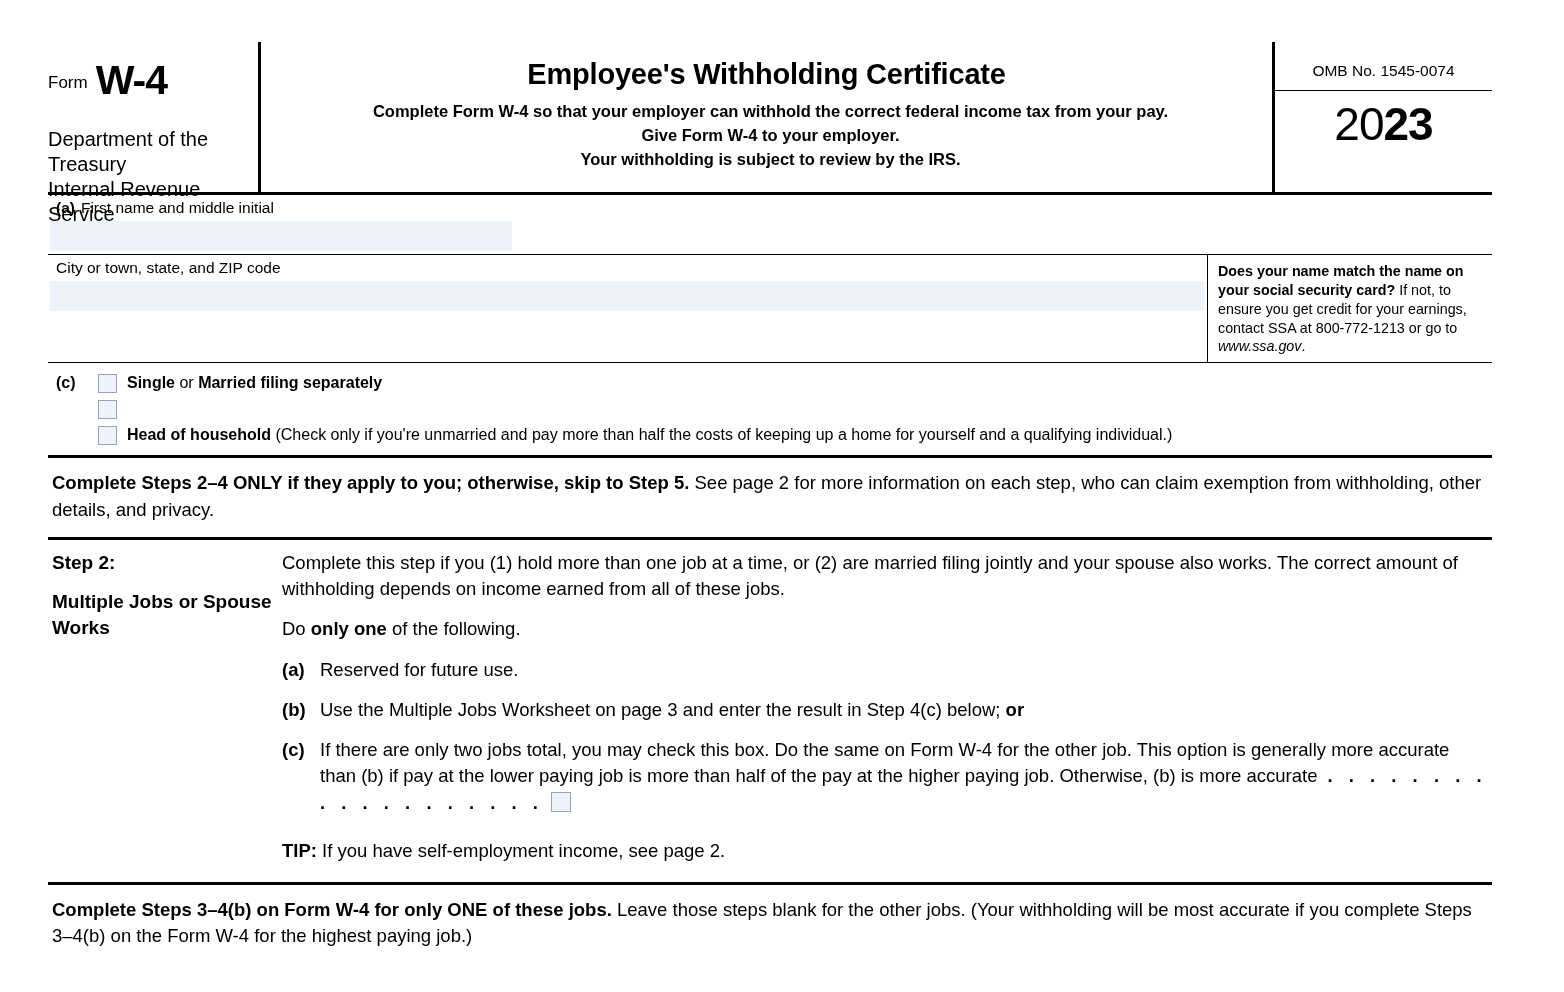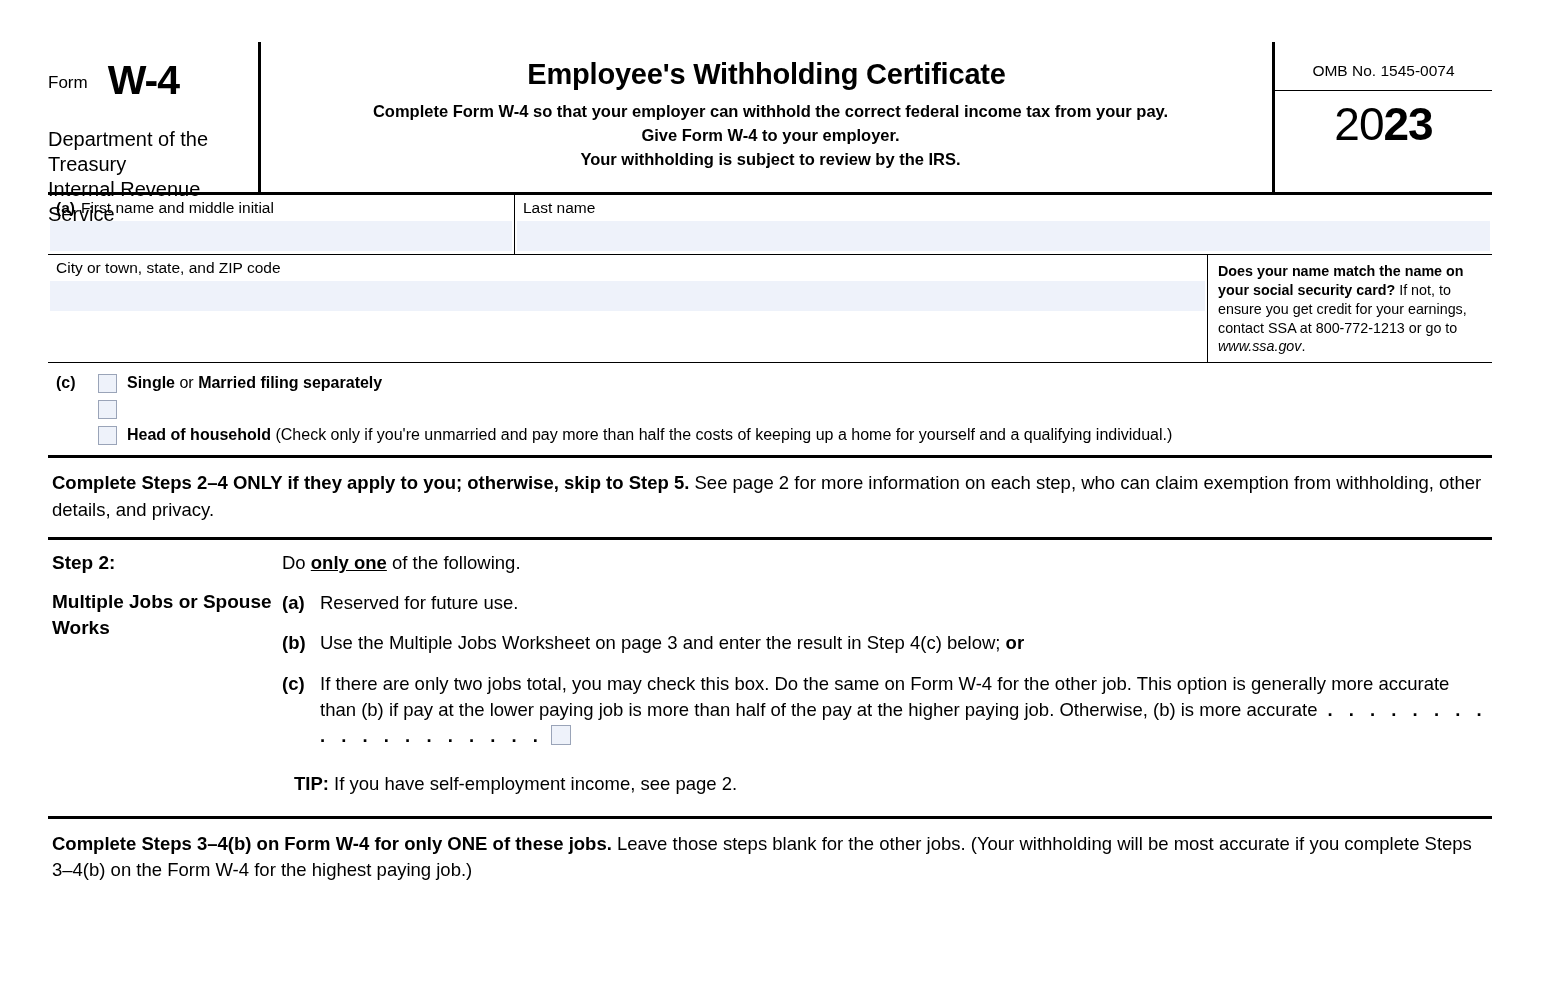--- a/index.html
+++ b/index.html
@@ -36,21 +36,21 @@
   }
   .hdr-left {
     width: 210px;
     border-right: 3px solid #000;
     position: relative;
     padding-top: 18px;
   }
   .hdr-form-line {
     display: flex;
     align-items: flex-end;
-    gap: 20px;
+    gap: 8px;
   }
   .hdr-form-word {
     font-size: 17px;
     padding-bottom: 8px;
   }
   .hdr-w4 {
     font-size: 41px;
     font-weight: bold;
     letter-spacing: -1px;
     line-height: 1;
@@ -213,21 +213,21 @@
     padding-left: 4px;
   }
   .step2-label .lbl-main { margin-bottom: 14px; }
   .step2-body {
     flex: 1;
     font-size: 18.5px;
     line-height: 1.42;
     padding-right: 4px;
   }
   .p { margin-bottom: 14px; }
-  .p b { font-weight: bold; text-decoration: underline; }
+  .p b { font-weight: bold; }
   .lettered {
     display: flex;
     margin-bottom: 14px;
   }
   .lettered .mk {
     font-weight: bold;
     width: 38px;
     flex: none;
   }
   .lettered .tx { flex: 1; }
@@ -239,21 +239,21 @@
   .endbox {
     display: inline-block;
     width: 18px;
     height: 18px;
     border: 1px solid #9aa4b8;
     background: #eef2fa;
     vertical-align: -3px;
     margin-left: 8px;
   }
   .tipline { margin-top: 22px; }
-  .tipline b { font-weight: bold; margin-left: 12px; }
+  .tipline b { font-weight: bold; }
 
   
   .notice2 {
     font-size: 18.5px;
     line-height: 1.42;
     border-top: 3px solid #000;
     margin-top: 18px;
     padding: 12px 4px 0 4px;
   }
   .notice2 b { font-weight: bold; }
@@ -290,24 +290,20 @@
     </div>
 
     <div class="step1">
       <div class="step1-right">
 
         <div class="s1-row1">
           <div class="fld s1-first">
             <div class="fld-label"><span class="mark">(a)</span><span>First name and middle initial</span></div>
             <div class="fld-input" placeholder=""></div>
           </div>
-          <div class="fld s1-last">
-            <div class="fld-label">Last name</div>
-            <div class="fld-input" placeholder=""></div>
-          </div>
         </div>
 
         <div class="s1-row2">
           <div class="s1-left-block">
             <div>
               <div class="s1-city-label">City or town, state, and ZIP code</div>
               <div class="fld-input" placeholder=""></div>
             </div>
           </div>
           <div class="s1-note">
@@ -336,20 +332,21 @@
     <div class="notice">
       <b>Complete Steps 2–4 ONLY if they apply to you; otherwise, skip to Step 5.</b><span> See page 2 for more information on each step, who can claim exemption from withholding, other details, and privacy.</span>
     </div>
 
     <div class="step2">
       <div class="step2-label">
         <div class="lbl-main">Step 2:</div>
         <div>Multiple Jobs or Spouse Works</div>
       </div>
       <div class="step2-body">
+        <div class="p">Complete this step if you (1) hold more than one job at a time, or (2) are married filing jointly and your spouse also works. The correct amount of withholding depends on income earned from all of these jobs.</div>
         <div class="p"><span>Do </span><b>only one</b><span> of the following.</span></div>
 
         <div class="lettered">
           <span class="mk">(a)</span>
           <span class="tx">Reserved for future use.</span>
         </div>
 
         <div class="lettered">
           <span class="mk">(b)</span>
           <span class="tx"><span>Use the Multiple Jobs Worksheet on page 3 and enter the result in Step 4(c) below; </span><b>or</b></span>

